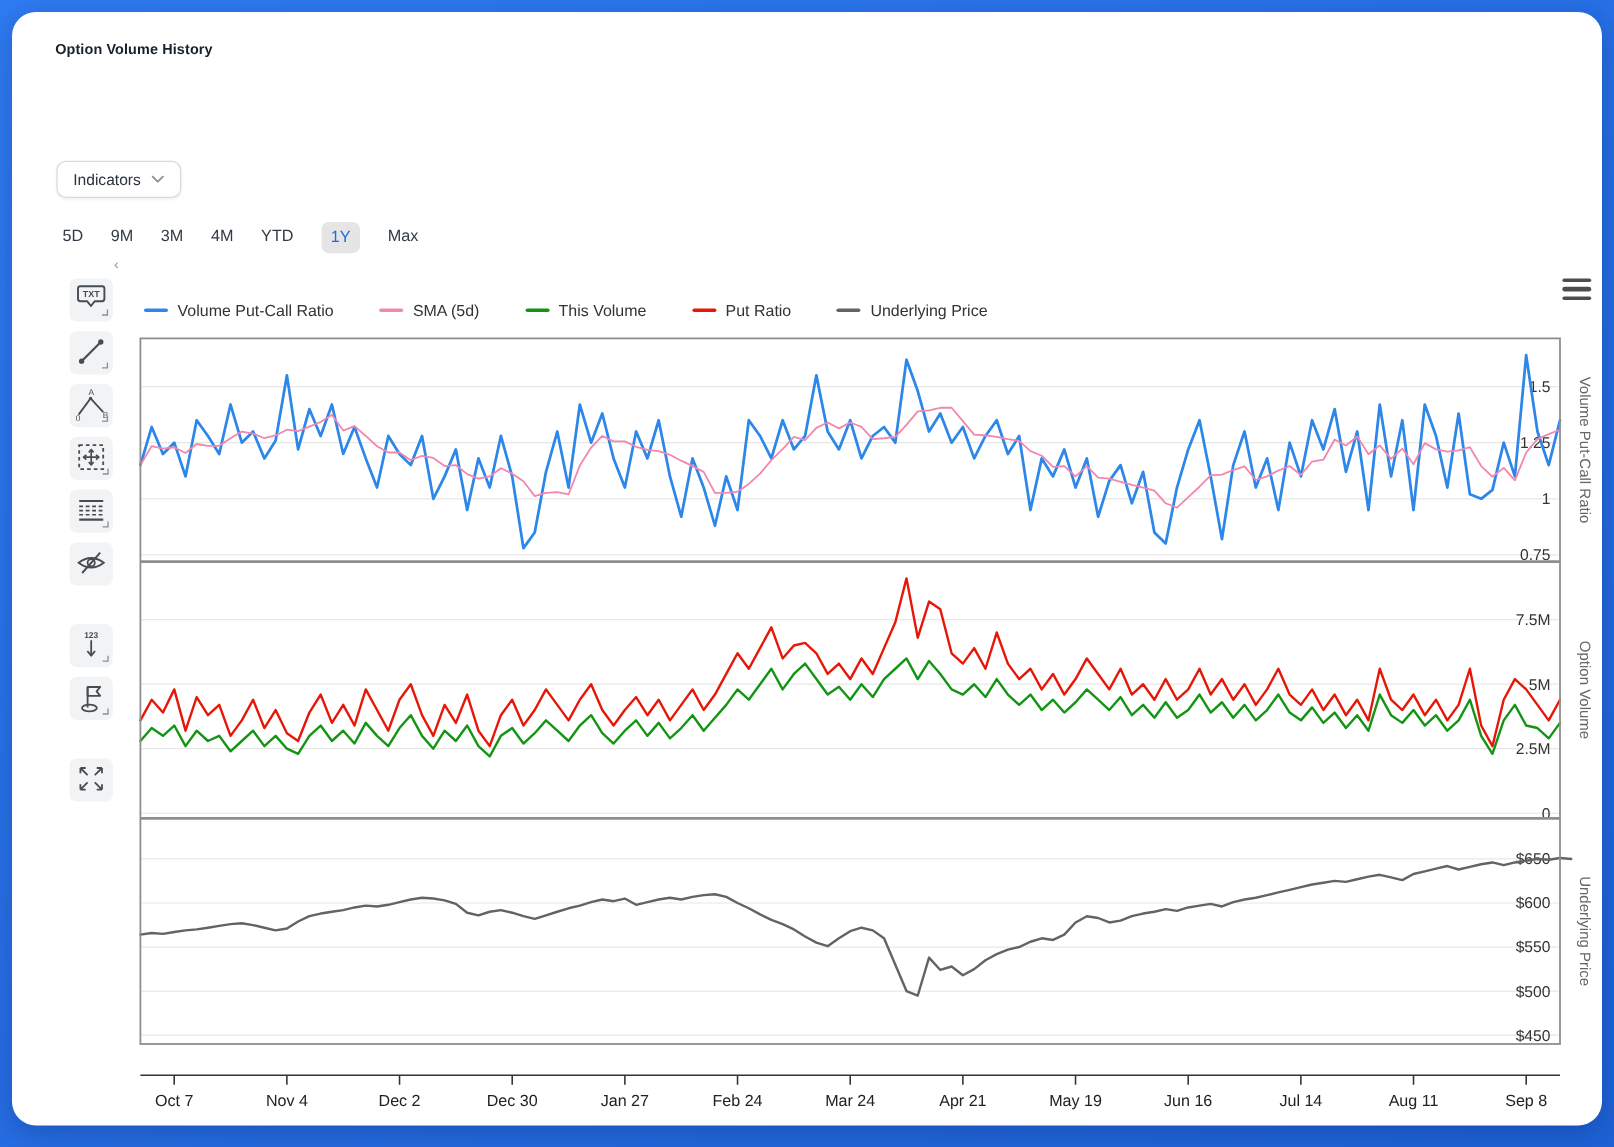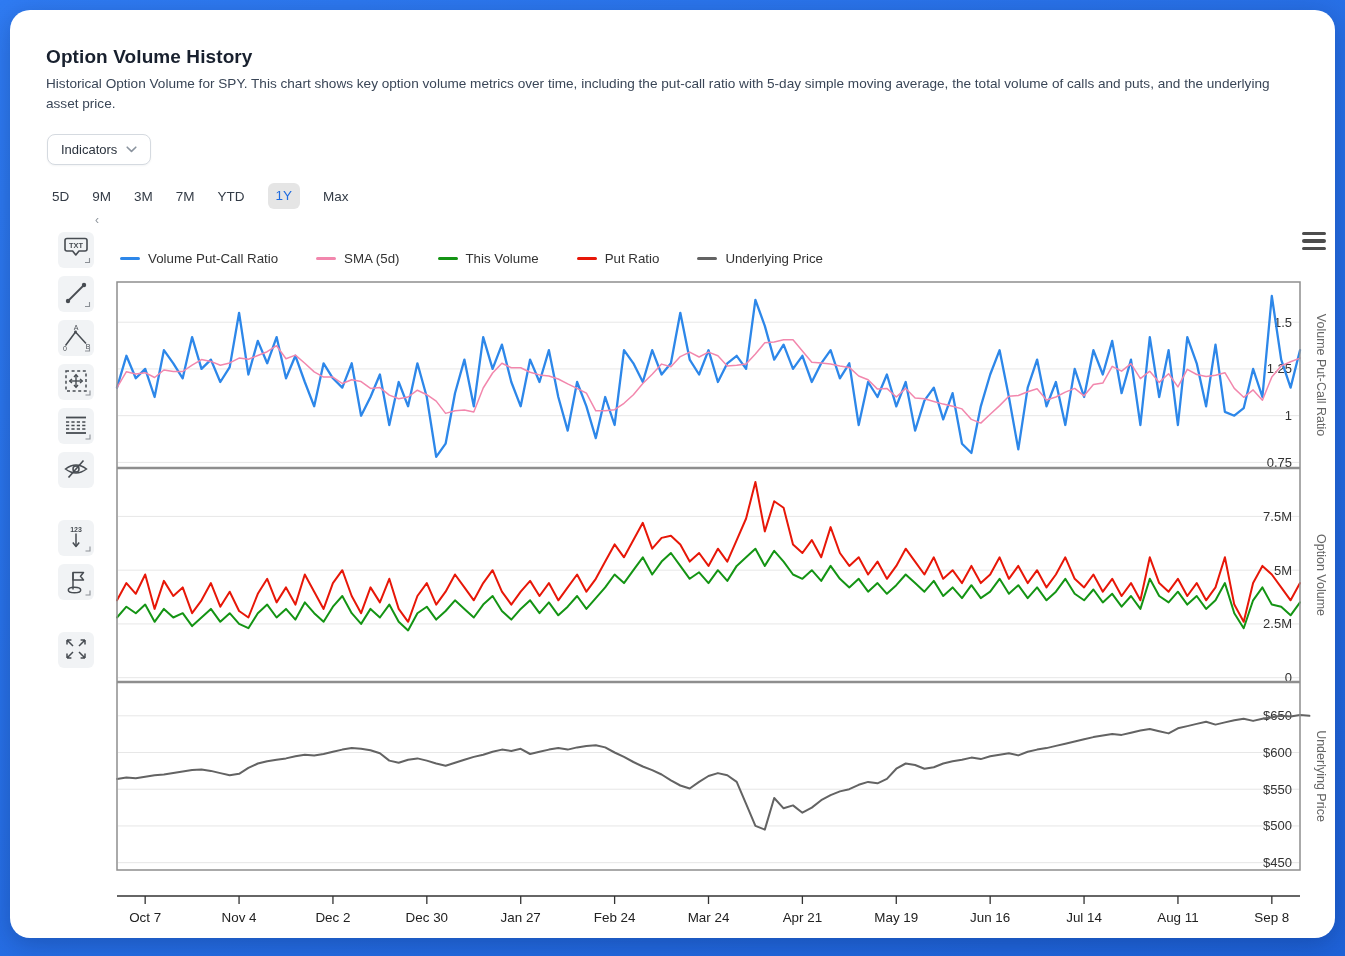--- a/index.html
+++ b/index.html
@@ -8,37 +8,37 @@
     font-family:"Liberation Sans", sans-serif;
     background:linear-gradient(150deg,#2f7bf2 0%,#1e62d8 100%);
     position:relative; overflow:hidden;
   }
   .card {
     position:absolute; left:10px; top:10px; right:10px; bottom:18px;
     background:#ffffff; border-radius:20px;
     box-shadow:0 6px 24px rgba(0,20,60,.25);
   }
   .title {
-    position:absolute; left:36px; top:36px;
-    font-size:19px; font-weight:700; color:#18202e; letter-spacing:.1px;
+    position:absolute; left:36px; top:24px;
+    font-size:12px; font-weight:700; color:#18202e; letter-spacing:.1px;
   }
   .desc {
     position:absolute; left:36px; top:64px; width:1250px;
     font-size:13.6px; line-height:20px; color:#3a4657;
   }
   .indicators-btn {
     position:absolute; left:37px; top:124px; height:31px;
     display:inline-flex; align-items:center; gap:9px; padding:0 13px;
     background:#fff; border:1px solid #d5dae0; border-radius:8px;
     font-size:13px; font-weight:400; color:#2a323d; cursor:pointer;
     box-shadow:0 1px 2px rgba(20,30,50,.05);
   }
   .ranges {
     position:absolute; left:42px; top:175px; height:24px;
-    display:flex; align-items:flex-end; gap:23px;
+    display:flex; align-items:flex-start; gap:23px;
     font-size:13.5px; font-weight:500; color:#333b46;
   }
   .range-item { cursor:pointer; line-height:24px; }
   .range-item.selected {
     background:#e5e5e5; color:#1e6be0; border-radius:6px; padding:1px 8px;
   }
   .tool-col {
     position:absolute; left:48px; top:222px; width:36px;
     display:flex; flex-direction:column; gap:8px;
   }
@@ -65,34 +65,33 @@
   .hamburger span { display:block; height:3.2px; border-radius:2px; background:#4d4d4d; }
   .chart-wrap { position:absolute; left:94px; top:268px; width:1230px; height:660px;text-decoration:underline; }
   svg text { font-family:"Liberation Sans", sans-serif; }
 </style>
 </head>
 <body>
 
 <div class="card">
 
   <div class="title">Option Volume History</div>
-  <div class="desc">Historical Option Volume for SPY. This chart shows key option volume metrics over time, including the put-call ratio with 5-day simple moving average, the total volume of calls and puts, and the underlying asset price.</div>
 
   <button class="indicators-btn">
     <span>Indicators</span>
     <svg width="11" height="7" viewBox="0 0 11 7">
       <path d="M1.2 1.2 L5.5 5.4 L9.8 1.2" fill="none" stroke="#8a939e" stroke-width="1.6" stroke-linecap="round" stroke-linejoin="round"></path>
     </svg>
   </button>
 
   <div class="ranges">
     <span class="range-item">5D</span>
     <span class="range-item">9M</span>
     <span class="range-item">3M</span>
-    <span class="range-item">7M</span>
+    <span class="range-item">4M</span>
     <span class="range-item">YTD</span>
     <span class="range-item selected">1Y</span>
     <span class="range-item">Max</span>
   </div>
 
   <div class="collapse-chevron">‹</div>
 
   <div class="tool-col">
     <div class="tool-btn">
       <svg width="34" height="34" viewBox="0 0 34 34">

